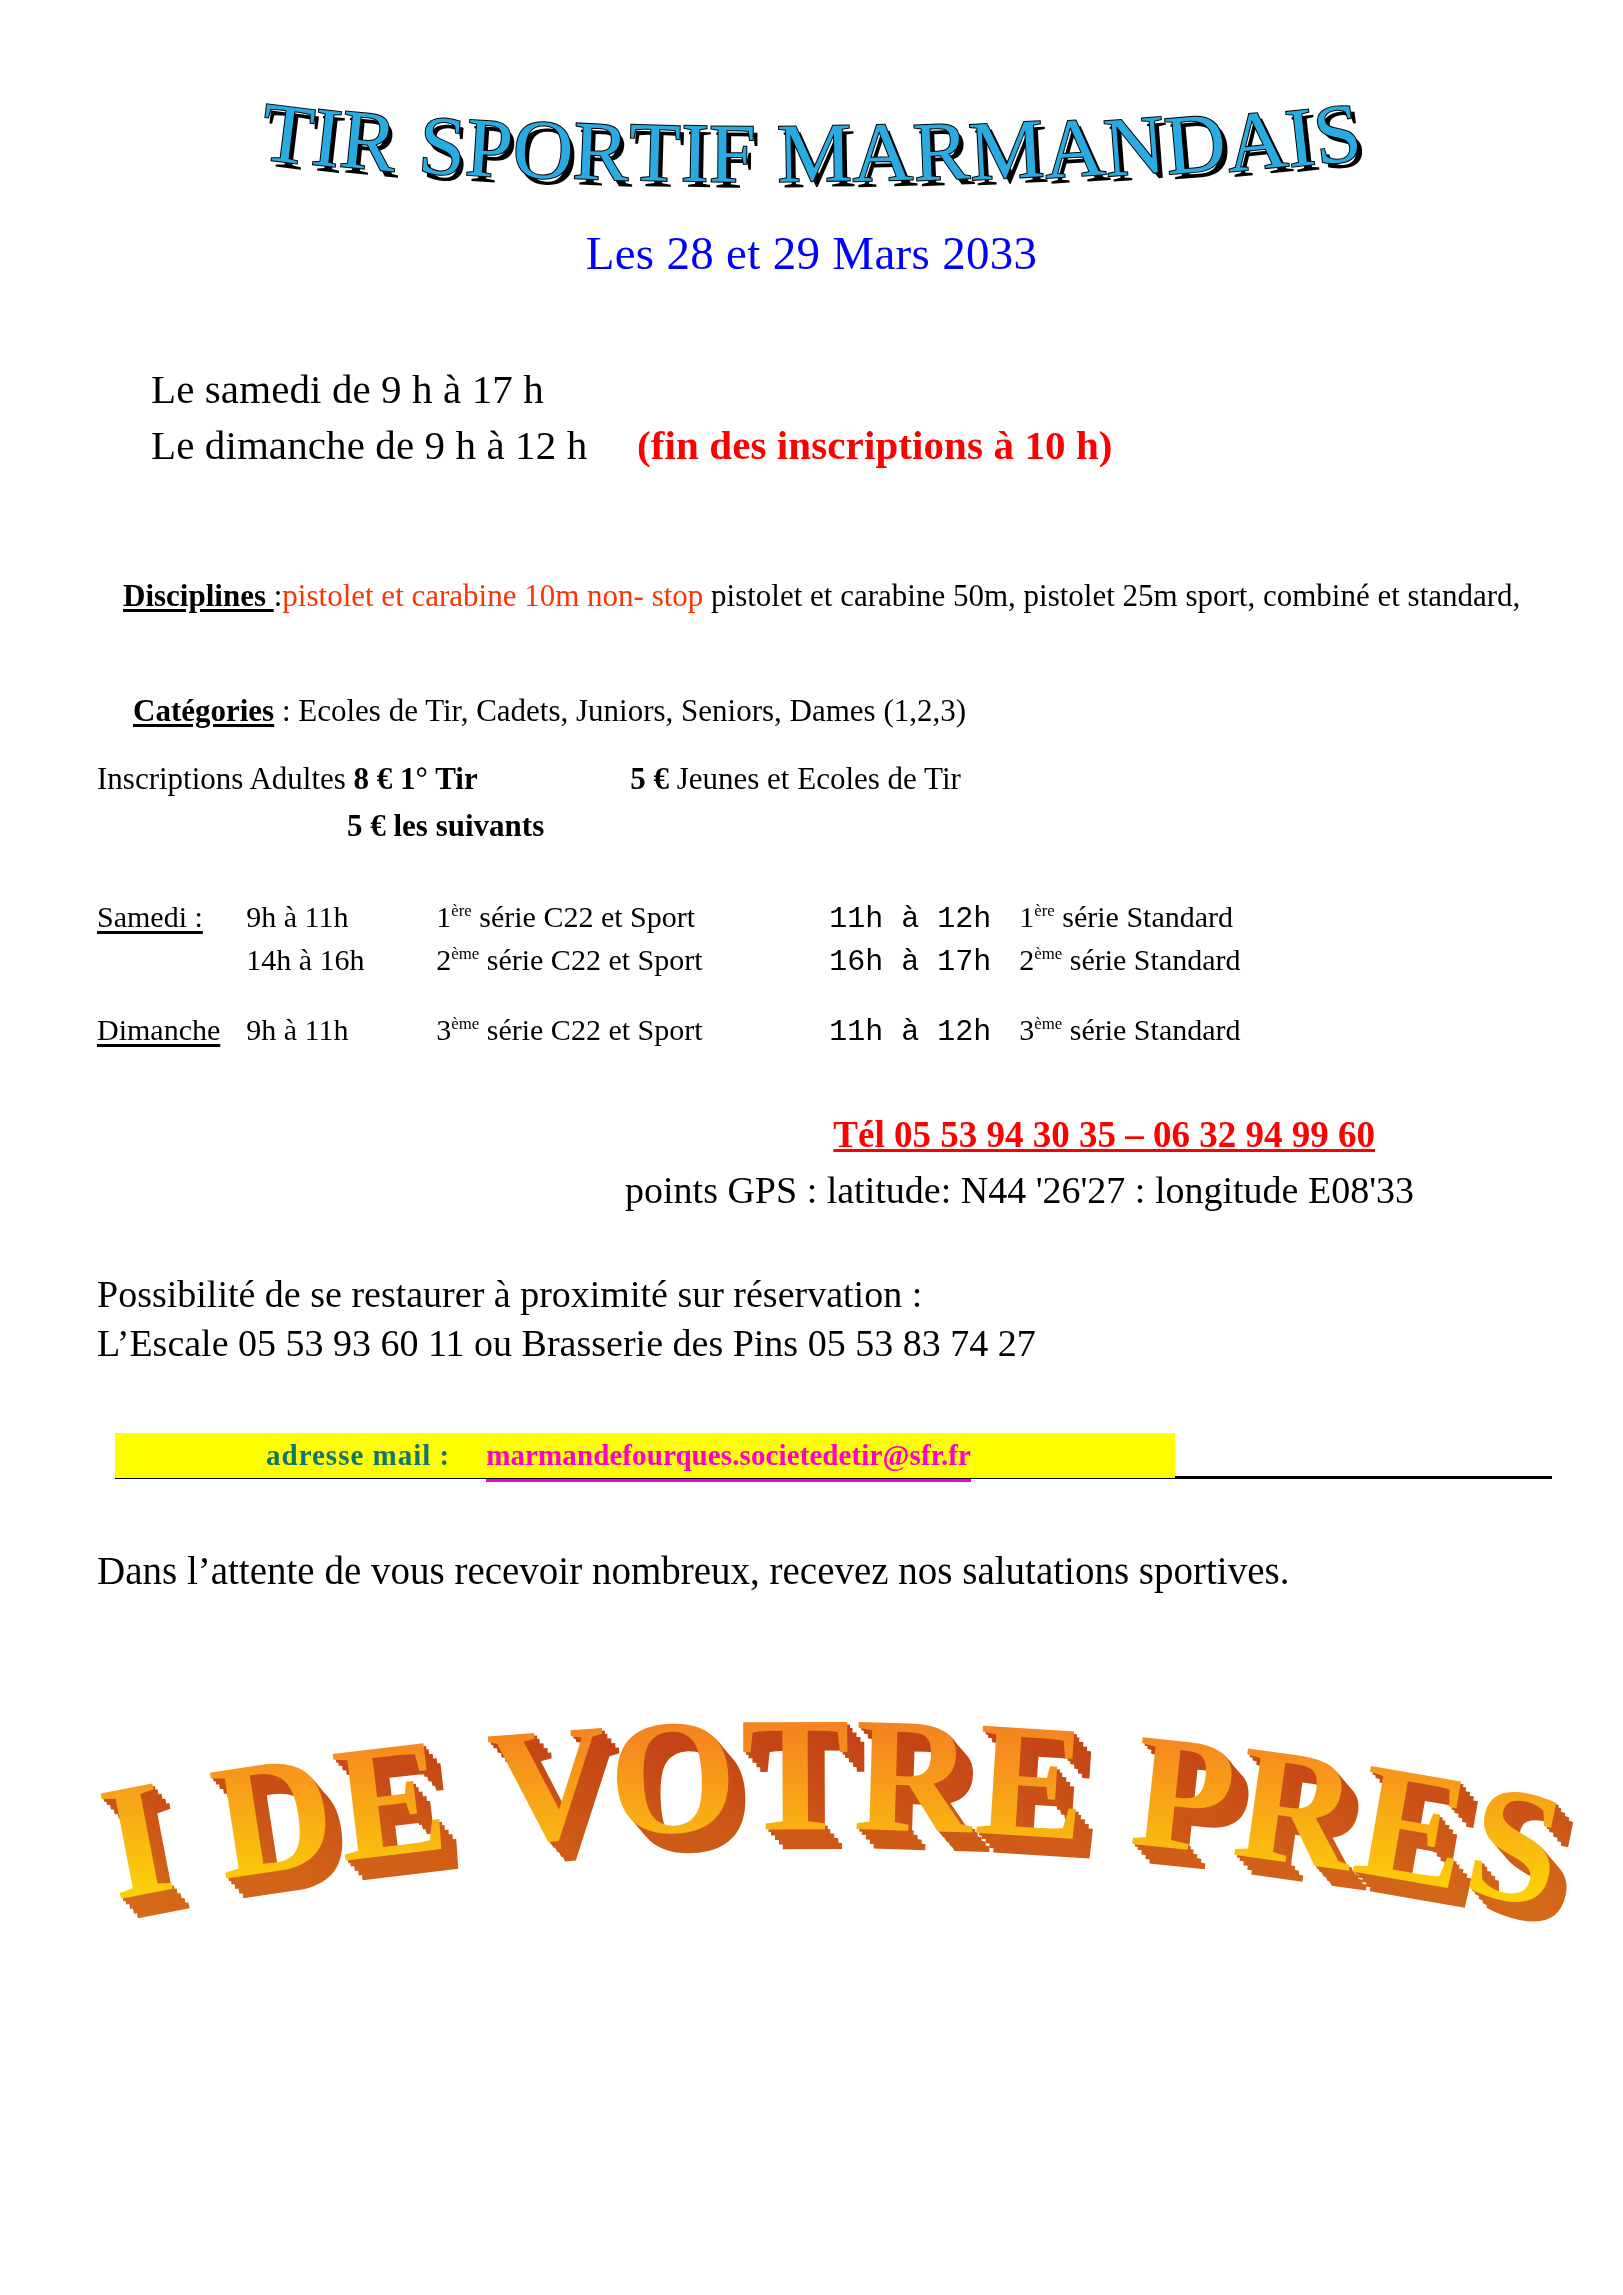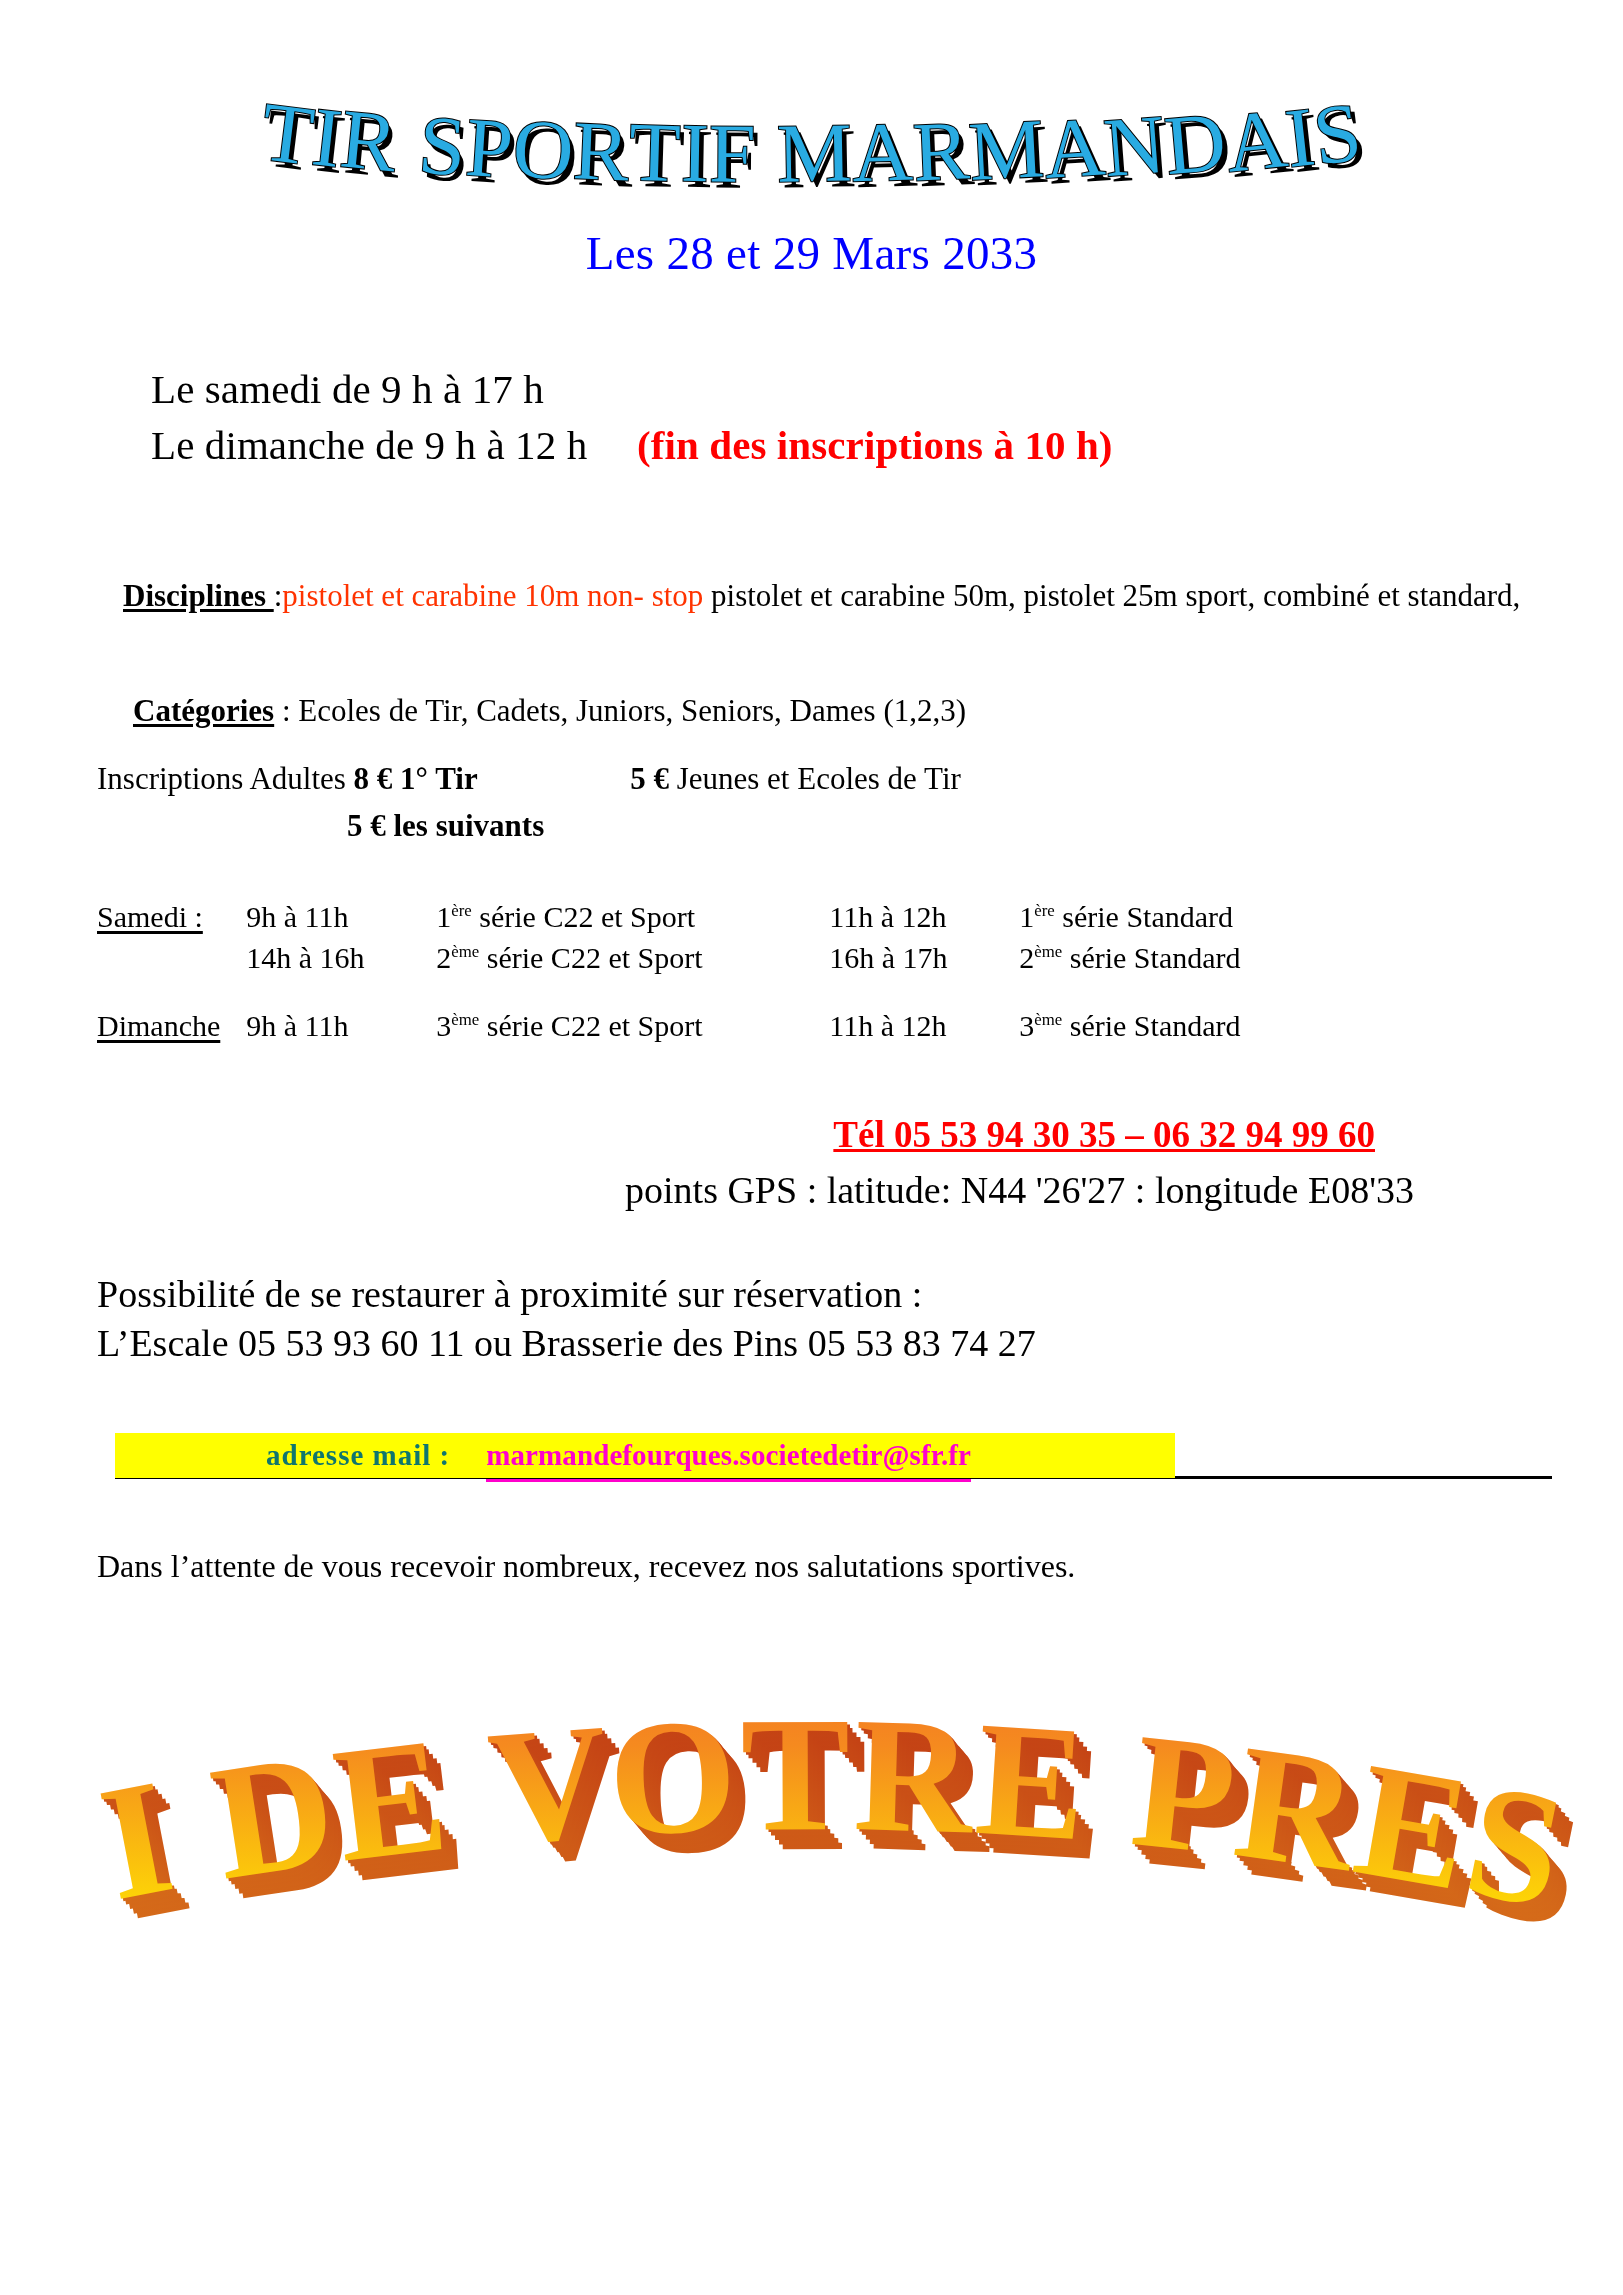--- a/index.html
+++ b/index.html
@@ -104,21 +104,21 @@
     border-collapse: collapse;
   }
   #schedule td {
     padding: 0 0 6.5px 0;
     vertical-align: baseline;
     white-space: nowrap;
   }
   #schedule td.c-day   { width: 105px; font-weight: normal; text-decoration: underline; text-underline-offset: 3.9px; padding-right: 26px; }
   #schedule td.c-t1    { width: 190px; }
   #schedule td.c-s1    { width: 393px; }
-  #schedule td.c-t2    { width: 190px; }
+  #schedule td.c-t2    { width: 190px; font-family: Liberation Mono, monospace; }
   #schedule td.c-s2    { width: 275px; }
   #schedule sup { font-size: 0.56em; vertical-align: super; line-height: 0; }
   #schedule tr.gap td { padding-bottom: 34px; }
 
   
   #phone {
     position: absolute;
     left: 0; top: 1113px;
     width: 1375px;
     text-align: right;
@@ -190,21 +190,21 @@
     color: #FF00CC;
     border-bottom: 3.3px solid #FF00CC;
     padding-bottom: 0.7px;
     letter-spacing: 0.1px;
   }
 
   
   #closing {
     position: absolute;
     left: 97px; top: 1548px;
-    font-size: 32px;
+    font-size: 39px;
   }
 
   
   #merci-wordart {
     position: absolute;
     left: 0;
     top: 1649px;
     width: 1623px;
     height: 367px;
   }

